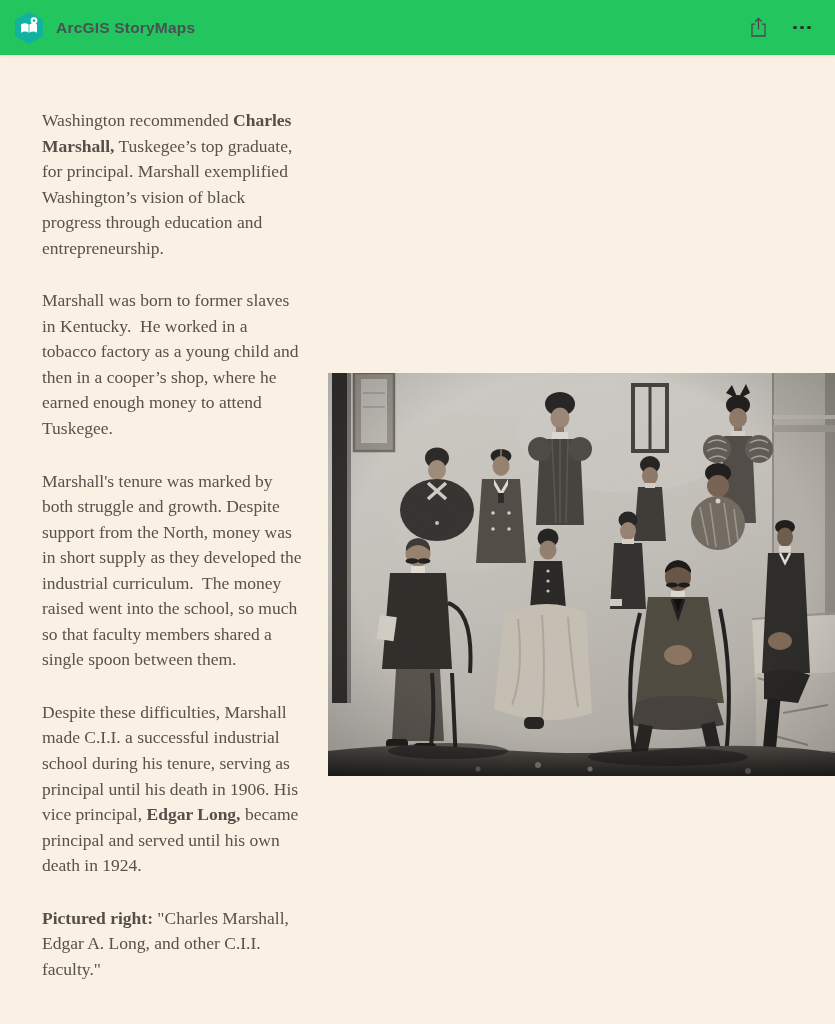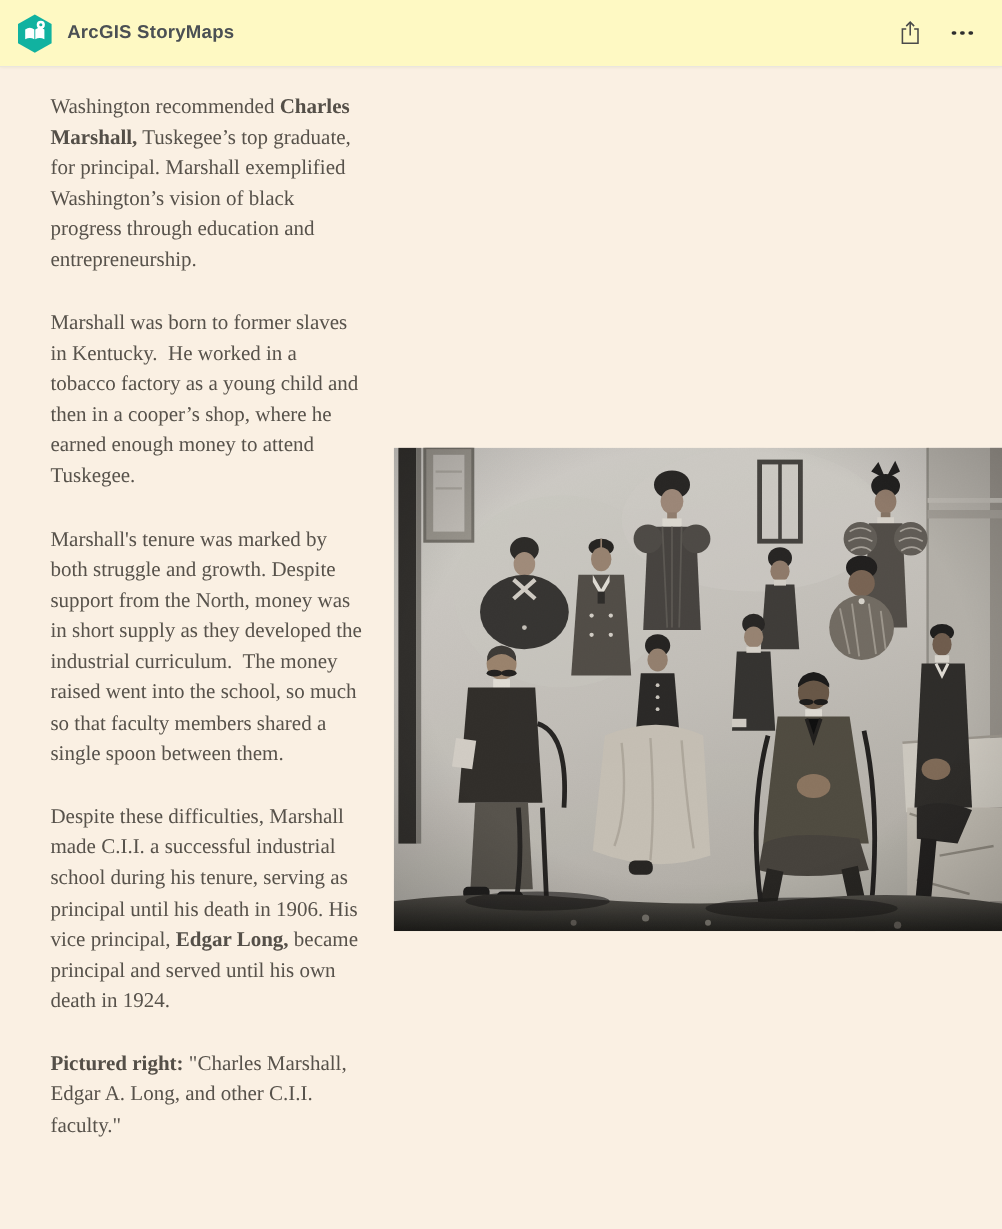--- a/index.html
+++ b/index.html
@@ -7,21 +7,21 @@
   body {
     position:relative;
     background:#faf0e3;
     font-family:"Liberation Sans", sans-serif;
     overflow:hidden;
   }
 
   
   .app-header {
     position:absolute; top:0; left:0; width:835px; height:56px;
-    background:#fef9c3;
+    background:#22c55e;
     border-bottom:1px solid #eae6df;
     box-shadow:0 1px 3px rgba(0,0,0,0.06);
     display:flex; align-items:center;
     padding:0 18px 0 13px;
     z-index:5;
   }
   .logo-wrap { width:32px; height:34px; display:flex; align-items:center; justify-content:center; }
   .app-title {
     margin-left:11px;
     font-size:15.5px; font-weight:bold; letter-spacing:0.2px;
@@ -32,21 +32,21 @@
     width:30px; height:30px;
     display:flex; align-items:center; justify-content:center;
     background:none; border:none; cursor:pointer;
   }
   .more-btn { margin-left:14px; }
   .dots { display:flex; gap:3.5px; align-items:center; }
   .dots i { width:3.4px; height:3.4px; border-radius:50%; background:#2e2e2e; display:block; }
 
   
   .article {
-    position:absolute; left:42px; top:76px; width:260px;
+    position:absolute; left:42px; top:108px; width:260px;
     font-family:"Liberation Serif", serif;
     font-size:17.5px; line-height:1.46;
     color:#57524b;
     white-space:pre-wrap;
   }
   .article p + p { margin-top:27px; }
   .article strong { font-weight:bold; color:#544f48; }
 
   
   .photo-frame {

